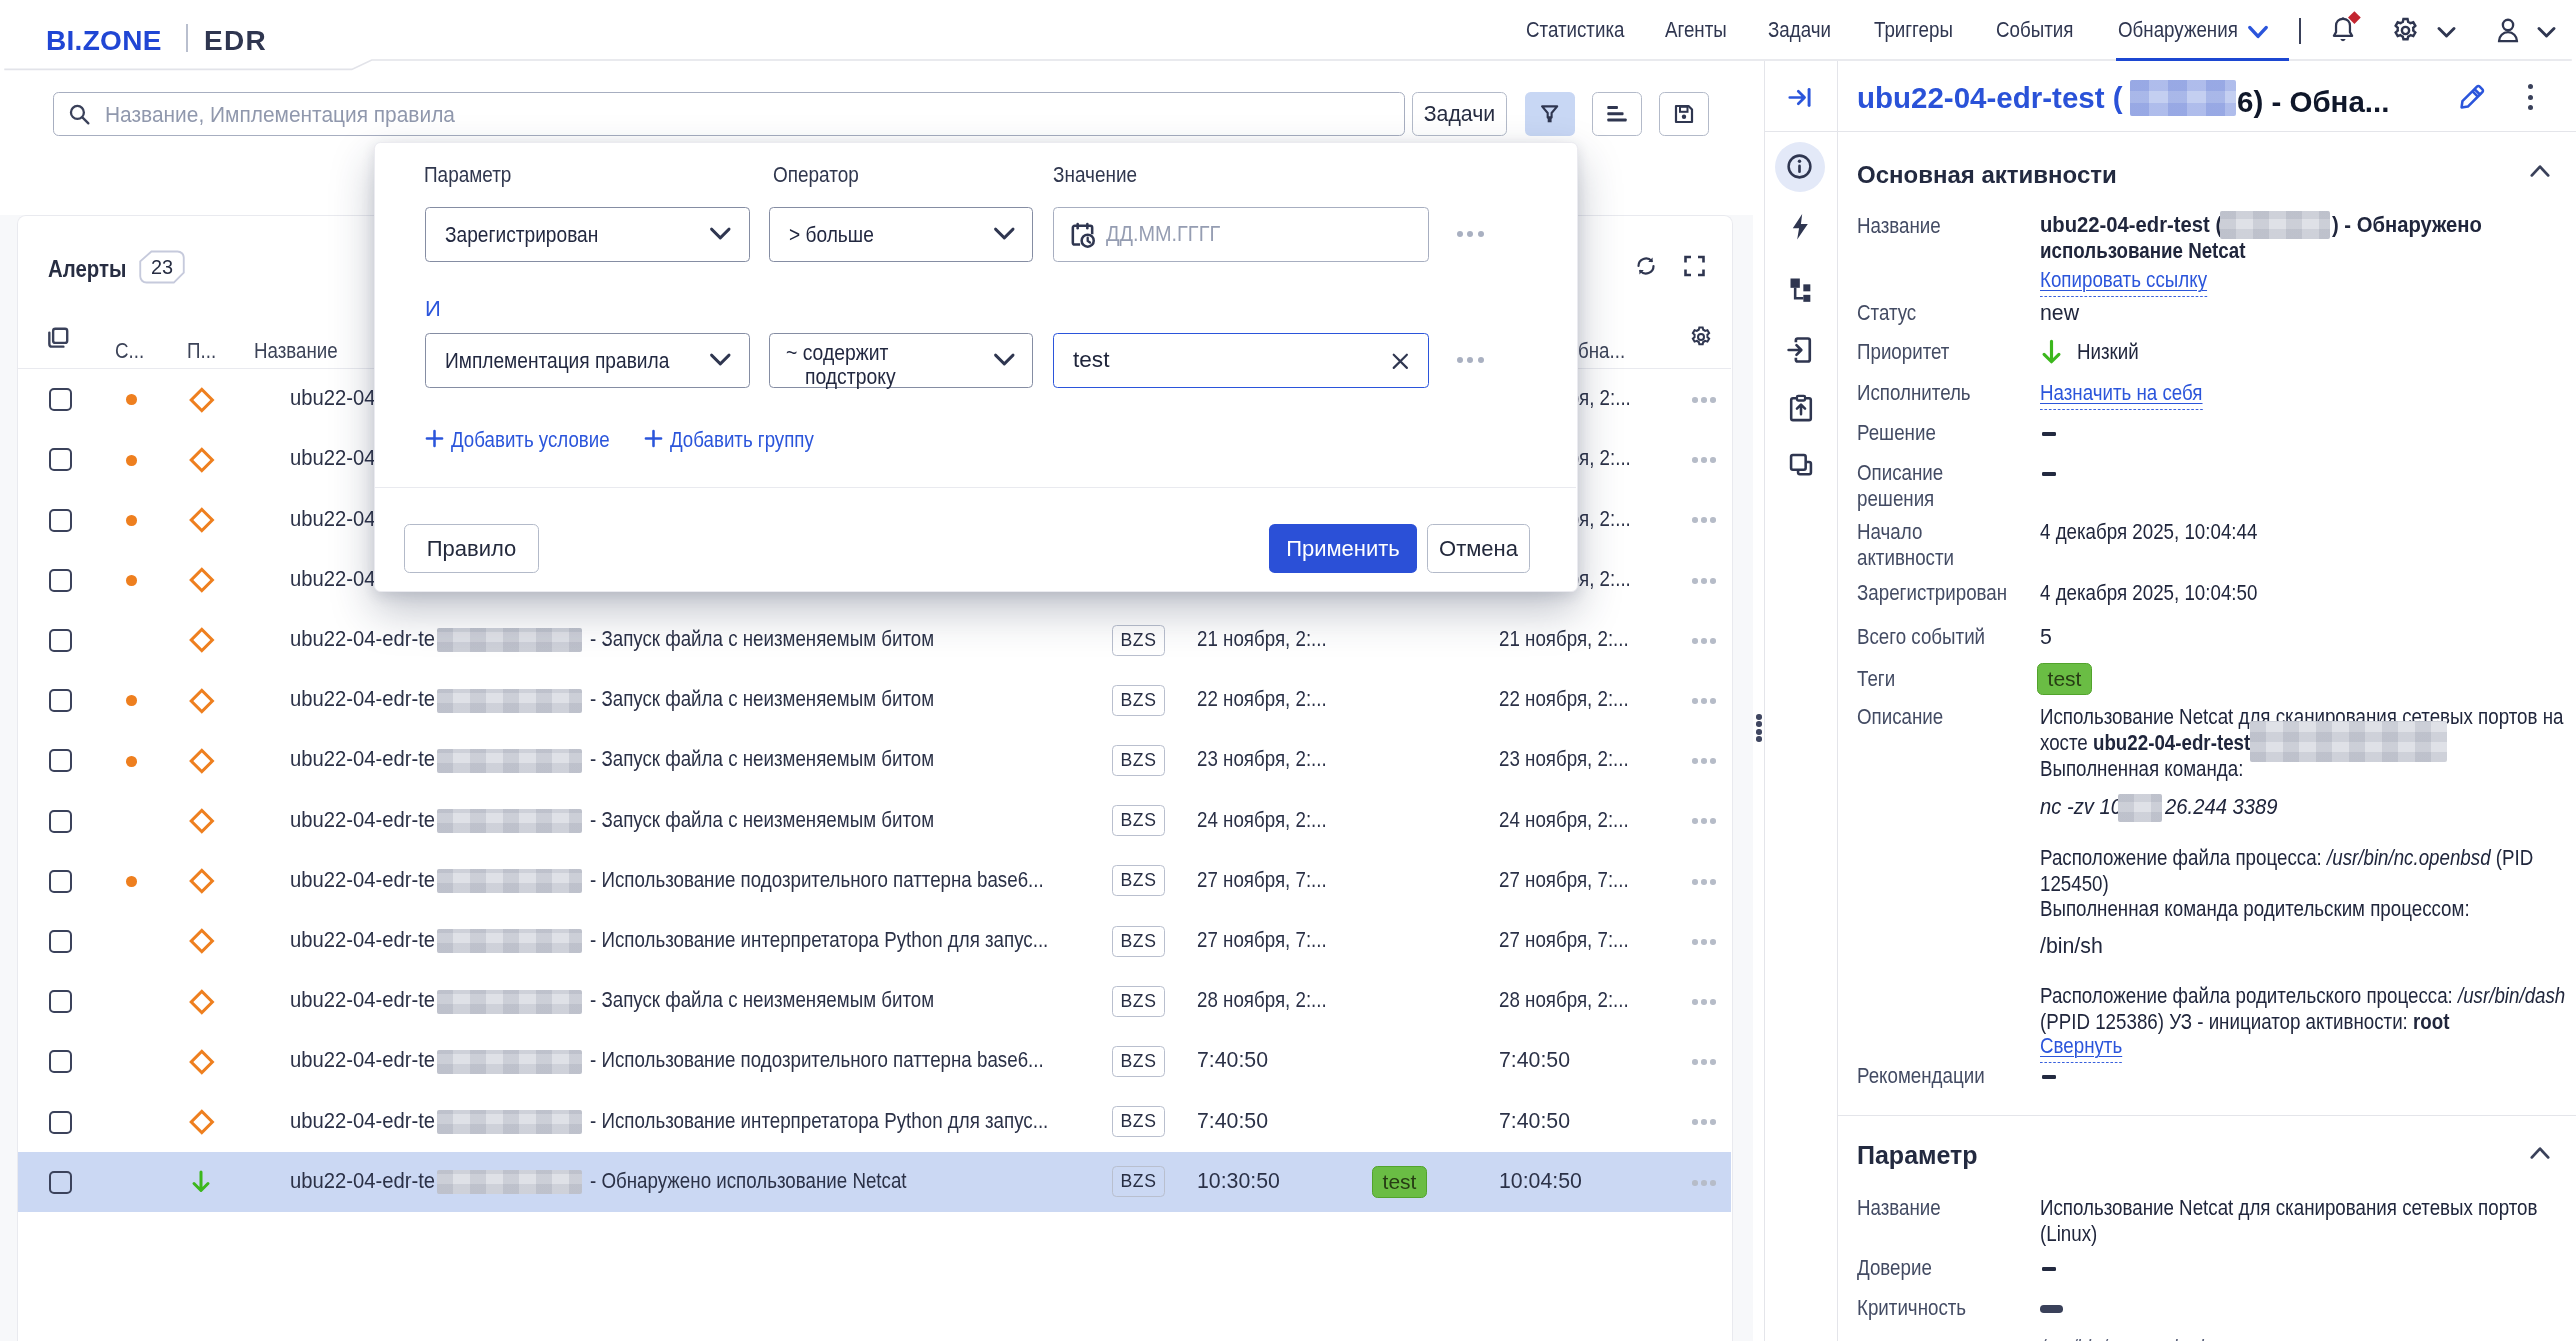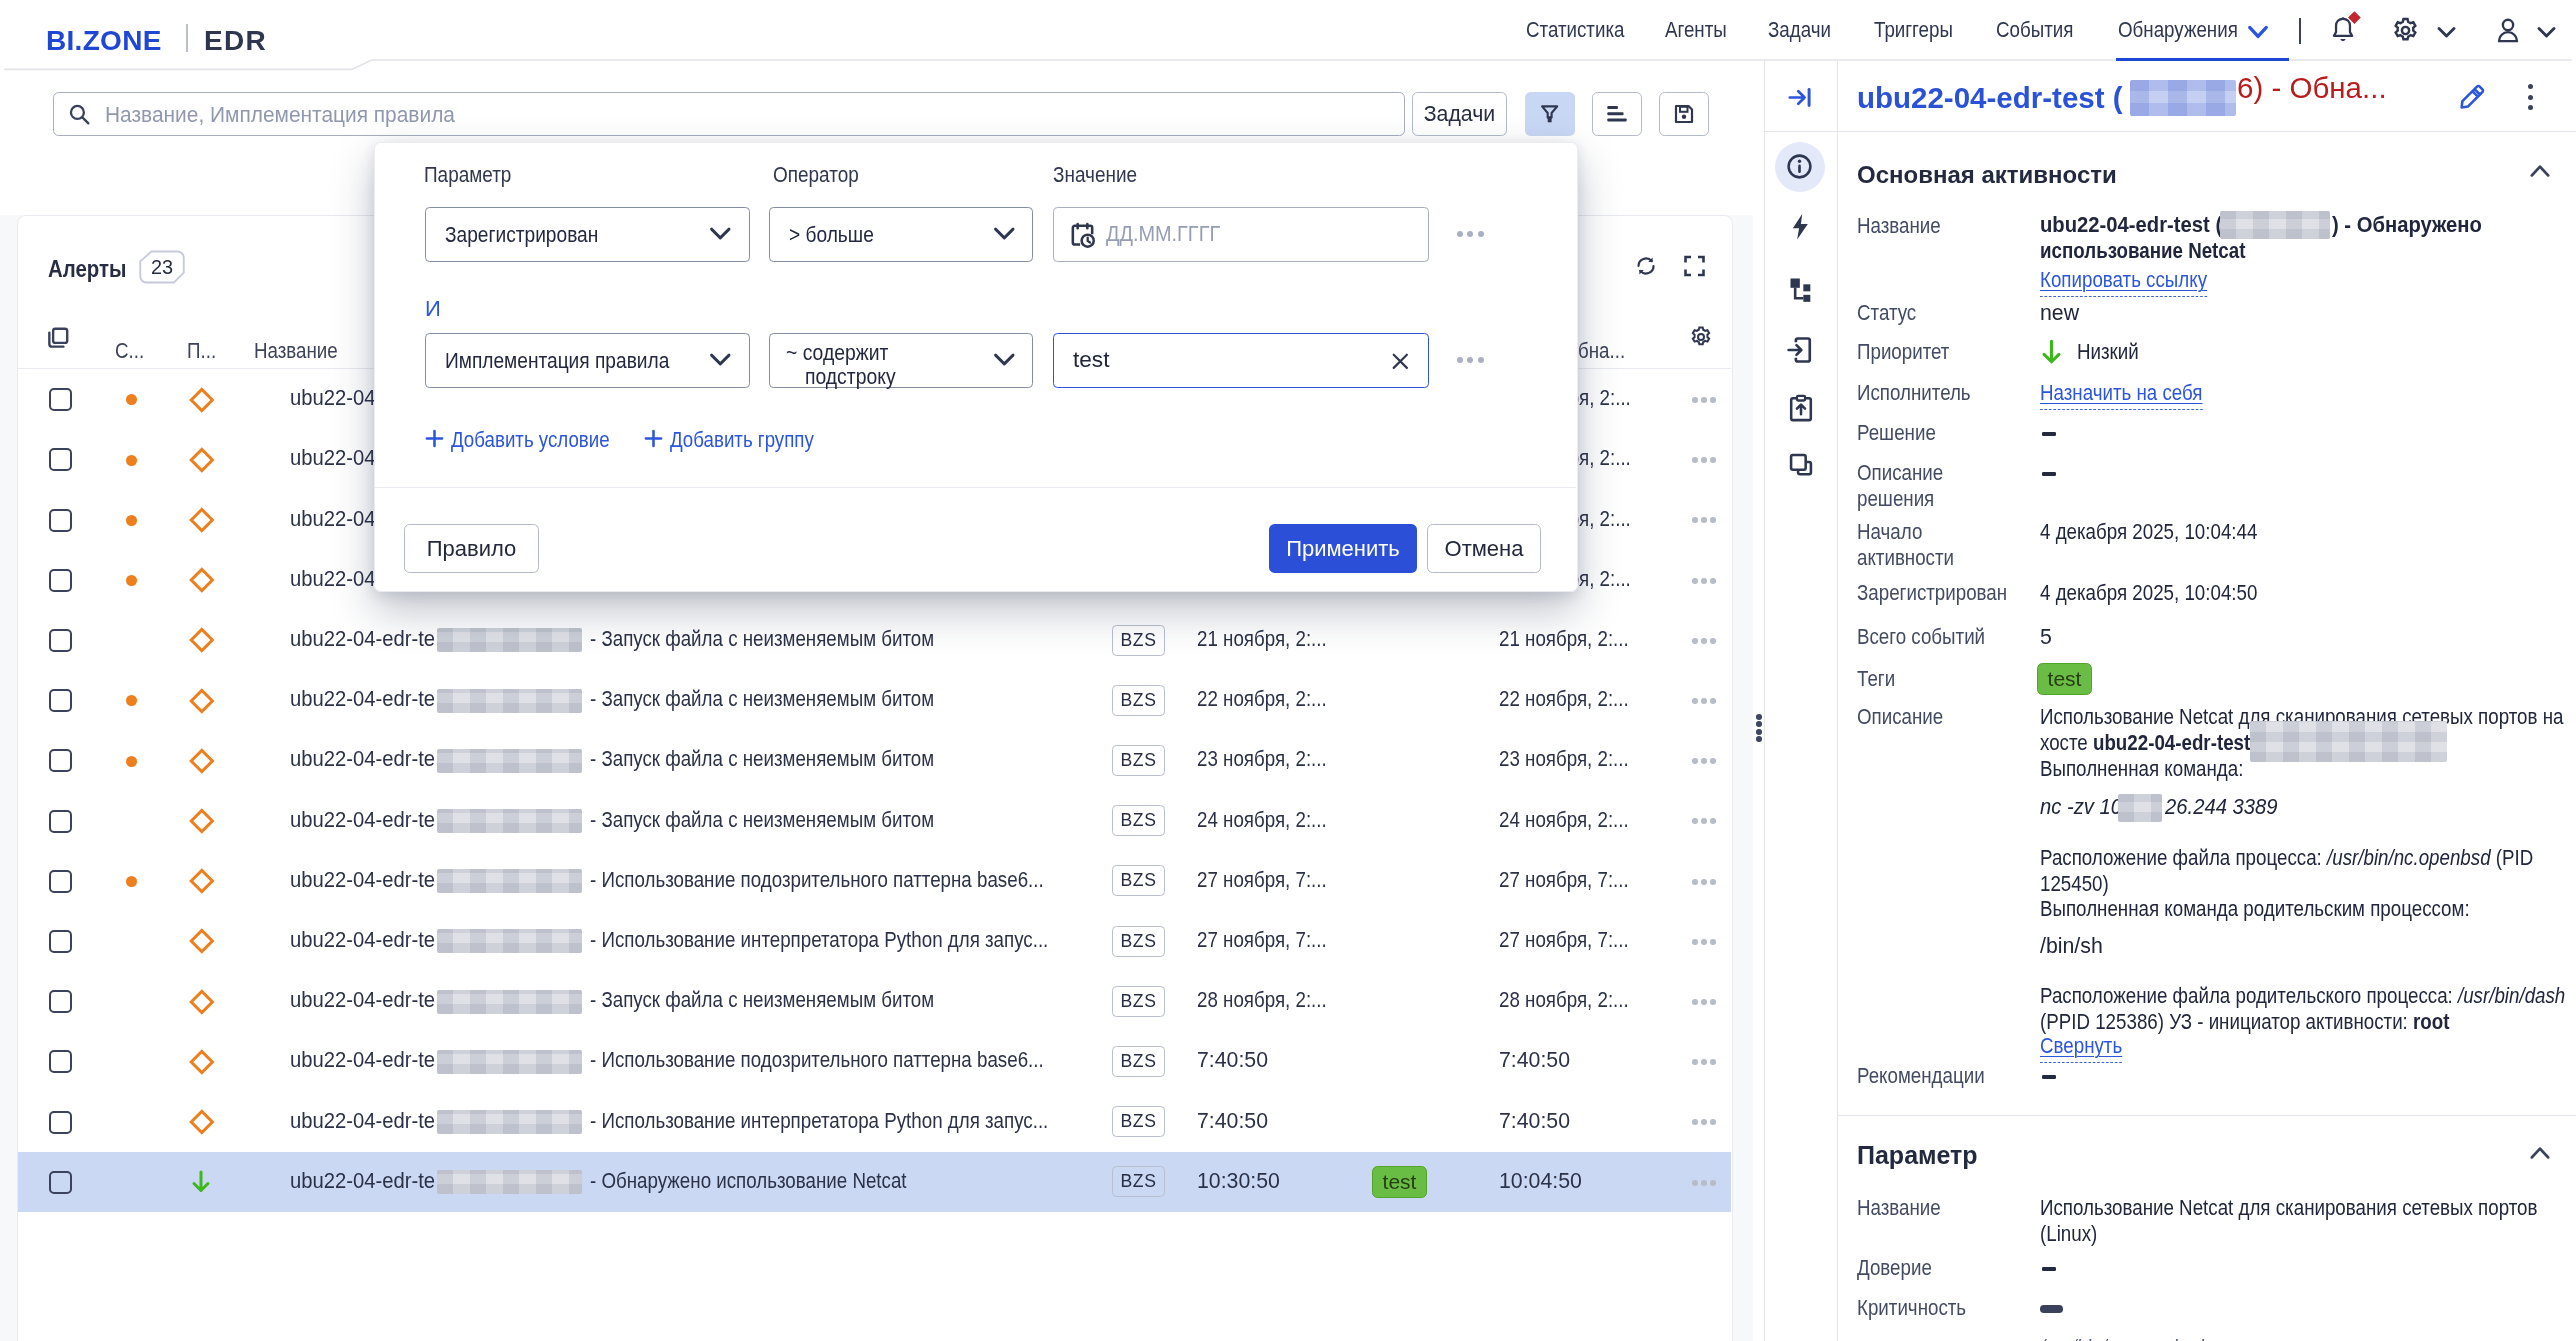--- a/index.html
+++ b/index.html
@@ -330,21 +330,21 @@
   <rect x="8.5" y="2.5" width="7" height="4" rx="1" fill="none" stroke="#2f3650" stroke-width="2"></rect>
   <path d="M12 18.5 V10.5 M8.5 13.5 L12 10 L15.5 13.5" fill="none" stroke="#2f3650" stroke-width="2.2" stroke-linecap="round" stroke-linejoin="round"></path>
 </svg>
 <svg class="abs" style="left:1787px;top:451px" width="28" height="28" viewBox="0 0 24 24">
   <rect x="3.5" y="3.5" width="12.5" height="12.5" rx="1.5" fill="none" stroke="#2f3650" stroke-width="2.2"></rect>
   <path d="M9.5 16 v2.5 A1.5 1.5 0 0 0 11 20 H19 A1.5 1.5 0 0 0 20.5 18.5 V11 A1.5 1.5 0 0 0 19 9.5 h-2.5" fill="none" stroke="#2f3650" stroke-width="2.2"></path>
 </svg>
 
 <div class="abs" style="left:1857px;top:81px;font-size:29.5px;font-weight:700;color:#2a52d8;white-space:nowrap">ubu22-04-edr-test (</div>
 <div class="abs pixblurblue" style="left:2130px;top:80px;width:106px;height:36px;border-radius:1.9px"></div>
-<div class="abs" style="left:2237px;top:71px;font-size:29.5px;font-weight:400;color:#b91c1c;white-space:nowrap">6) - Обна...</div>
+<div class="abs" style="left:2237px;top:85px;font-size:29.5px;font-weight:700;color:#0f172a;white-space:nowrap">6) - Обна...</div>
 <svg class="abs" style="left:2457px;top:83px" width="29" height="29" viewBox="0 0 24 24">
   <path d="M14.5 5 L19 9.5 L9 19.5 L3.8 20.2 L4.5 15 Z M12.7 6.8 L17.2 11.3" fill="none" stroke="#2b55db" stroke-width="2.1" stroke-linejoin="round"></path>
   <path d="M14.5 5 L16.5 3 A1.6 1.6 0 0 1 18.8 3 L21 5.2 A1.6 1.6 0 0 1 21 7.5 L19 9.5" fill="none" stroke="#2b55db" stroke-width="2.1" stroke-linejoin="round"></path>
 </svg>
 <div class="abs" style="left:2528px;top:84px;width:5px;height:5px;border-radius:50%;background:#3a415a"></div>
 <div class="abs" style="left:2528px;top:95px;width:5px;height:5px;border-radius:50%;background:#3a415a"></div>
 <div class="abs" style="left:2528px;top:105px;width:5px;height:5px;border-radius:50%;background:#3a415a"></div>
 
 <div class="abs" style="left:1857px;top:161px;font-size:24px;font-weight:700;color:#232a40">Основная активности</div>
 <svg class="abs" style="left:2530px;top:164px" width="20" height="14" viewBox="0 0 32 22">
@@ -491,16 +491,16 @@
 <div class="abs blue" style="left:670px;top:427px;font-size:22px;font-weight:500;transform:scaleX(.85);transform-origin:0 50%;white-space:nowrap">Добавить группу</div>
 
 <div class="abs" style="left:375px;top:487px;width:1201px;height:1.3px;background:#e9eaef"></div>
 
 <div class="btn" style="left:404px;top:524px;width:135px;height:49px;border-color:#b3bac9">
     <span style="font-size:22px;color:#23293c">Правило</span>
   </div>
 <div class="abs" style="left:1269px;top:524px;width:148px;height:49px;background:#2b50d7;border-radius:5.6px;display:flex;align-items:center;justify-content:center">
     <span style="font-size:22px;color:#fff">Применить</span>
   </div>
-<div class="btn" style="left:1427px;top:524px;width:114px;height:49px;border-color:#b3bac9">
+<div class="btn" style="left:1427px;top:524px;width:103px;height:49px;border-color:#b3bac9">
     <span style="font-size:22px;color:#23293c">Отмена</span>
   </div>
 
 
 </body></html>

